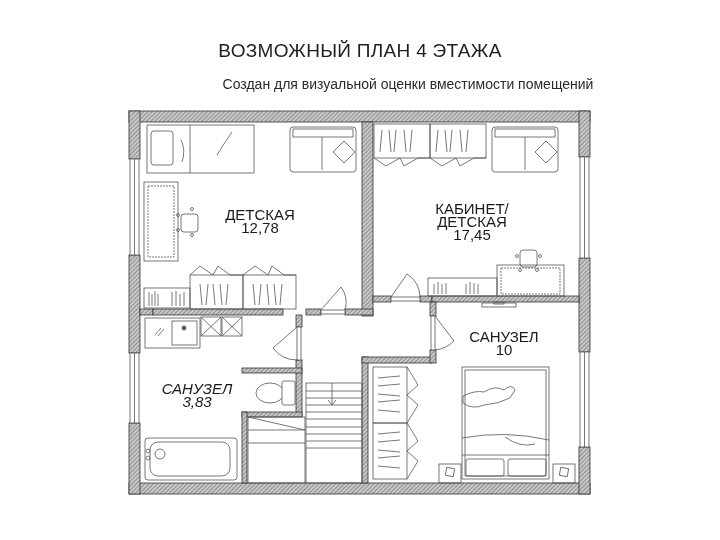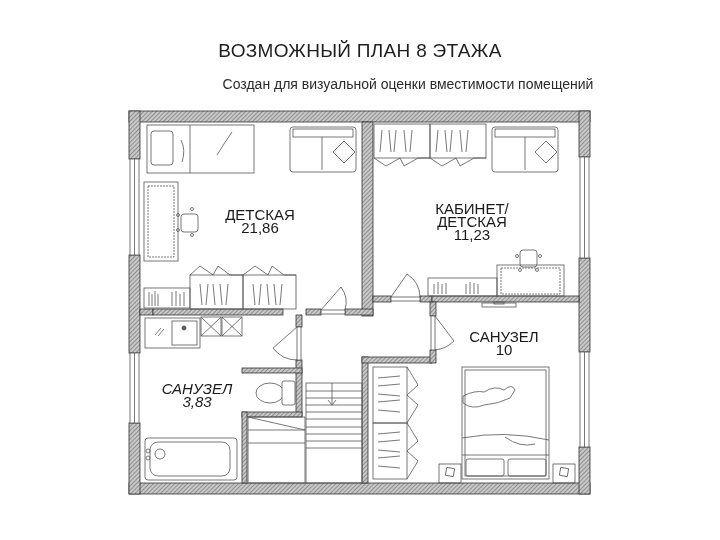--- a/index.html
+++ b/index.html
@@ -5,21 +5,21 @@
   html, body { margin:0; padding:0; background:#ffffff; }
   body { width:720px; height:540px; position:relative; overflow:hidden; font-family:"Liberation Sans", sans-serif; }
   .title { position:absolute; left:0; width:720px; top:40px; text-align:center; font-size:19px; letter-spacing:0.3px; color:#1e1e1e; }
   .subtitle { position:absolute; left:0; width:720px; top:76px; text-align:center; font-size:14px; color:#2a2a2a;padding-left:48px; }
   svg.plan { position:absolute; left:0; top:0; }
   .room-label { position:absolute; text-align:center; font-size:15px; color:#1a1a1a; line-height:13px; }
 </style>
 </head>
 <body>
 
-<div class="title">ВОЗМОЖНЫЙ ПЛАН 8 ЭТАЖА</div>
+<div class="title">ВОЗМОЖНЫЙ ПЛАН 4 ЭТАЖА</div>
 <div class="subtitle">Создан для визуальной оценки вместимости помещений</div>
 
 <svg class="plan" width="720" height="540" viewBox="0 0 720 540">
   <defs>
     <pattern id="hatch" width="3" height="3" patternUnits="userSpaceOnUse" patternTransform="rotate(45)">
       <rect width="3" height="3" fill="#c8c8c8"></rect>
       <line x1="0" y1="0" x2="0" y2="3" stroke="#6a6a6a" stroke-width="1.2"></line>
     </pattern>
   </defs>
 
@@ -265,27 +265,27 @@
   <g fill="none" stroke="#555" stroke-width="0.8">
     <rect x="439" y="464" width="22" height="19"></rect>
     <rect x="446" y="468" width="8" height="8" transform="rotate(10 450 472)"></rect>
     <rect x="553" y="464" width="22" height="19"></rect>
     <rect x="560" y="468" width="8" height="8" transform="rotate(10 564 472)"></rect>
   </g>
 </svg>
 
 <div class="room-label" style="left:220px; top:208px; width:80px;">
   <div>ДЕТСКАЯ</div>
-  <div>21,86</div>
+  <div>12,78</div>
 </div>
 
 <div class="room-label" style="left:432px; top:202px; width:80px;">
   <div>КАБИНЕТ/</div>
   <div>ДЕТСКАЯ</div>
-  <div>11,23</div>
+  <div>17,45</div>
 </div>
 
 <div class="room-label" style="left:464px; top:330px; width:80px;">
   <div>САНУЗЕЛ</div>
   <div>10</div>
 </div>
 
 <div class="room-label" style="left:157px; top:382px; width:80px;font-style:italic;">
   <div>САНУЗЕЛ</div>
   <div>3,83</div>

